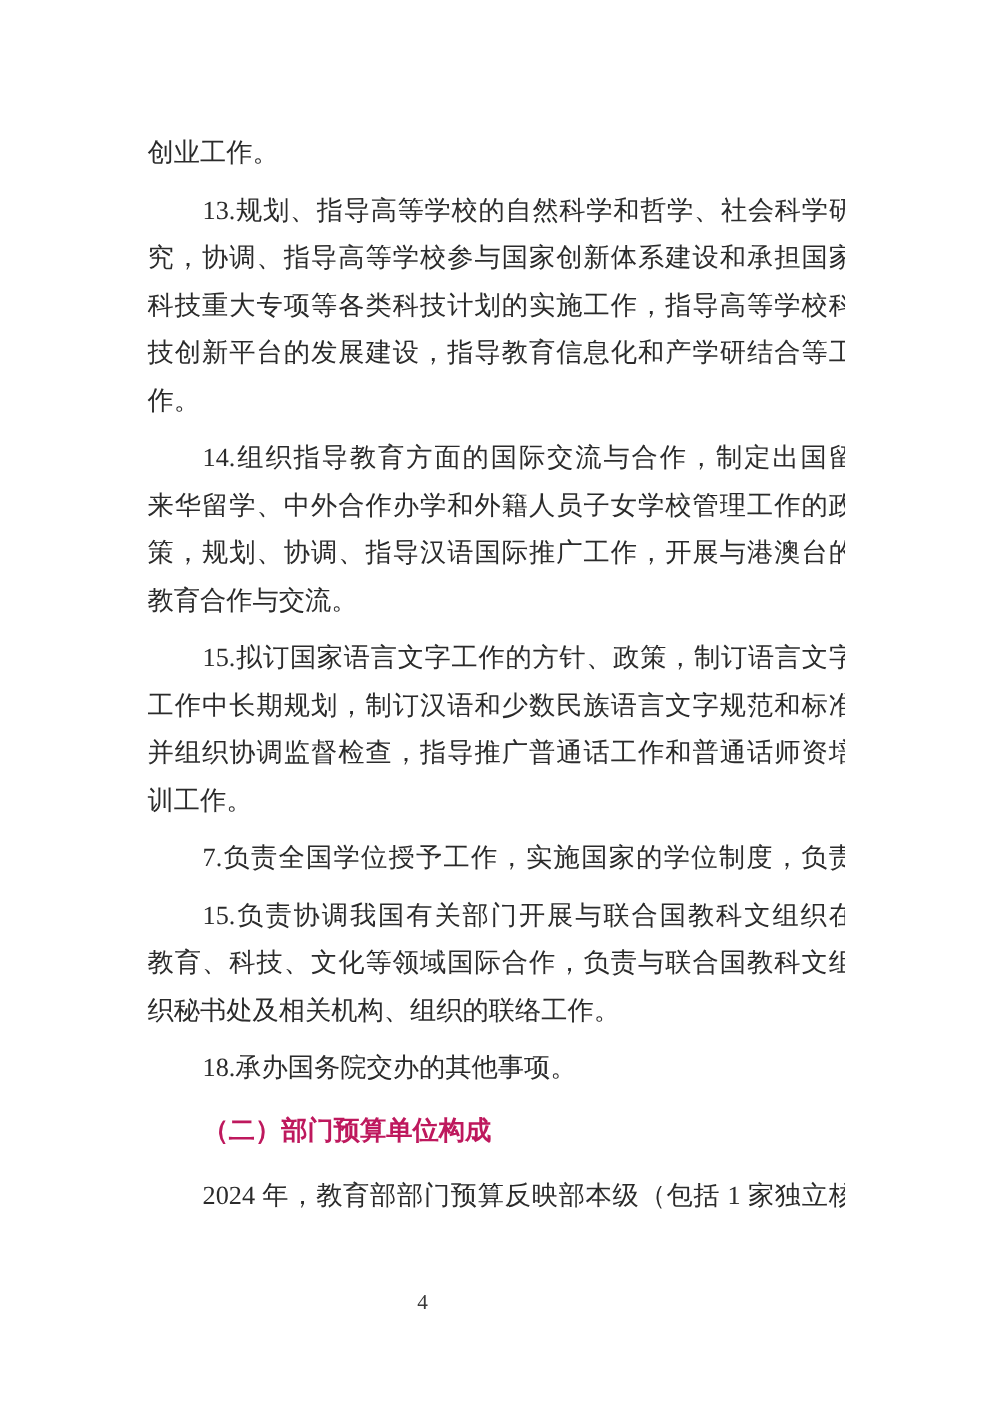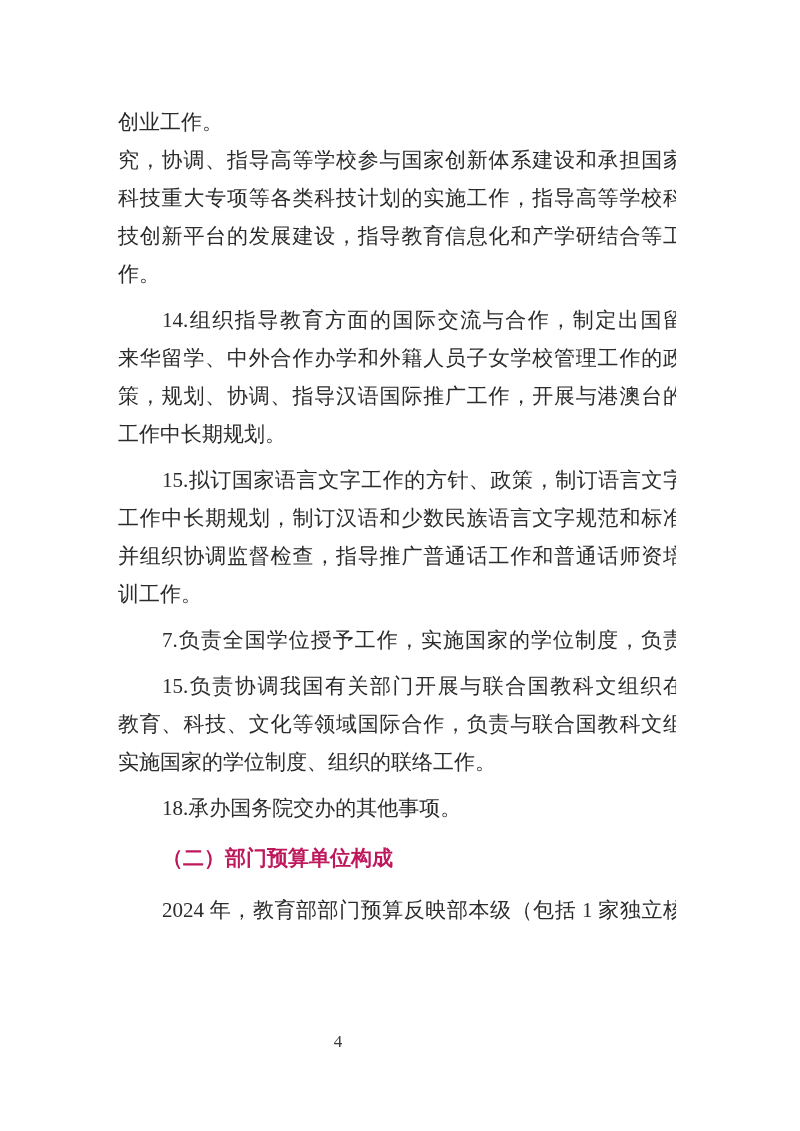--- a/index.html
+++ b/index.html
@@ -53,34 +53,35 @@
     font-size: 17px;
     color: #3a3a3a;
   }
 </style>
 </head>
 <body>
 
 <div class="page">
   <div class="content">
       <div class="line">创业工作。</div>
+      <div class="line justify indent sp-para">13.规划、指导高等学校的自然科学和哲学、社会科学研</div>
       <div class="line justify">究，协调、指导高等学校参与国家创新体系建设和承担国家</div>
       <div class="line justify">科技重大专项等各类科技计划的实施工作，指导高等学校科</div>
       <div class="line justify">技创新平台的发展建设，指导教育信息化和产学研结合等工</div>
       <div class="line">作。</div>
       <div class="line justify indent sp-para">14.组织指导教育方面的国际交流与合作，制定出国留学、</div>
       <div class="line justify">来华留学、中外合作办学和外籍人员子女学校管理工作的政</div>
       <div class="line justify">策，规划、协调、指导汉语国际推广工作，开展与港澳台的</div>
-      <div class="line">工作中长期规划。</div>
+      <div class="line">教育合作与交流。</div>
       <div class="line justify indent sp-para">15.拟订国家语言文字工作的方针、政策，制订语言文字</div>
       <div class="line justify">工作中长期规划，制订汉语和少数民族语言文字规范和标准</div>
       <div class="line justify">并组织协调监督检查，指导推广普通话工作和普通话师资培</div>
       <div class="line">训工作。</div>
       <div class="line justify indent sp-para">7.负责全国学位授予工作，实施国家的学位制度，负责</div>
       <div class="line justify indent sp-para">15.负责协调我国有关部门开展与联合国教科文组织在</div>
       <div class="line justify">教育、科技、文化等领域国际合作，负责与联合国教科文组</div>
-      <div class="line">实施国家的学位制度、组织的联络工作。</div>
+      <div class="line">织秘书处及相关机构、组织的联络工作。</div>
       <div class="line indent sp-para">18.承办国务院交办的其他事项。</div>
       <div class="line indent bold sp-section">（二）部门预算单位构成</div>
       <div class="line justify indent sp-section-lg">2024 年，教育部部门预算反映部本级（包括 1 家独立核</div>
     </div>
   <div class="page-number">4</div>
 </div>
 
 </body></html>

